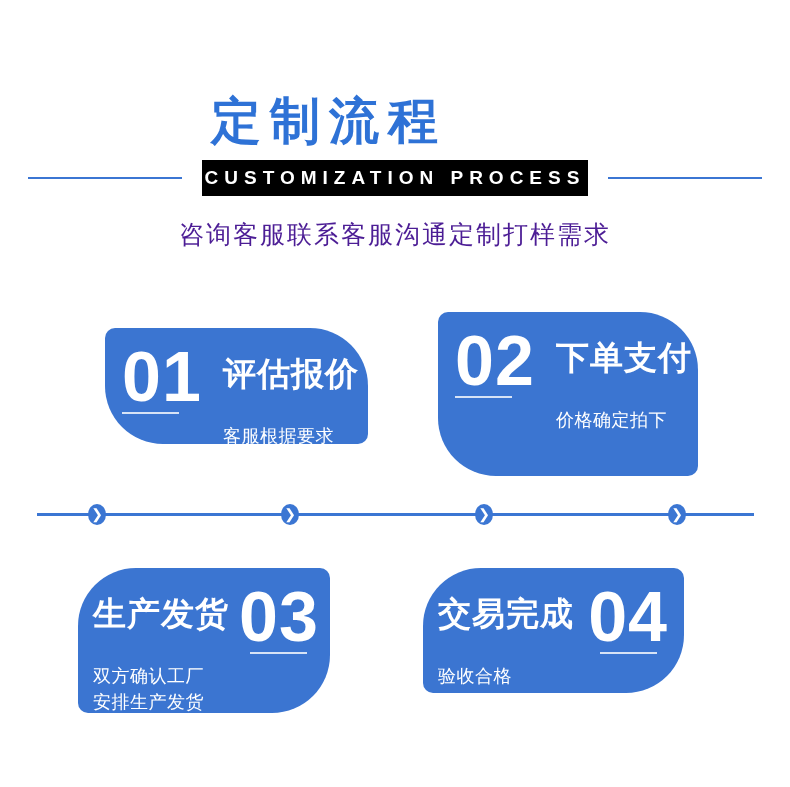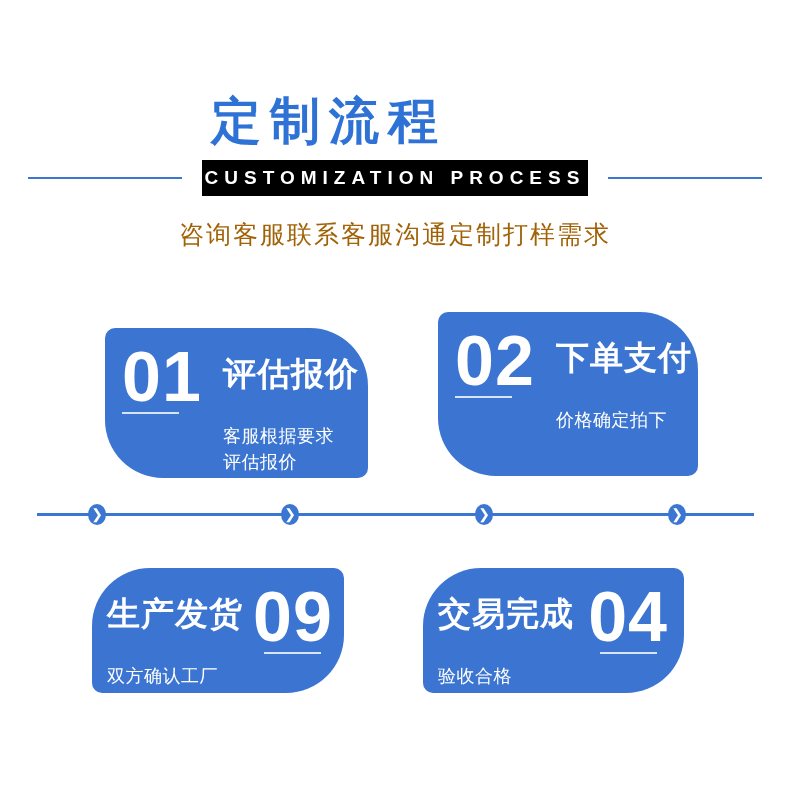--- a/index.html
+++ b/index.html
@@ -16,31 +16,31 @@
     position:absolute;top:160px;left:50%;transform:translateX(-50%);
     width:386px;height:36px;background:#000000;color:#ffffff;
     display:flex;align-items:center;justify-content:center;
     font-size:19px;font-weight:600;letter-spacing:6px;white-space:nowrap;
   }
   .side-line{position:absolute;top:177px;width:154px;height:2px;background:#3b76d3;}
   .side-line.left{left:28px;}
   .side-line.right{right:28px;}
   .subtitle{
     position:absolute;top:218px;left:0;width:790px;text-align:center;
-    font-size:25px;color:#a16207;letter-spacing:2px;
+    font-size:25px;color:#4c1d95;letter-spacing:2px;
   }
   
   .card{
     position:absolute;background:#3b75d1;color:#ffffff;box-sizing:border-box;
   }
   .round-right{border-radius:10px 58px 10px 58px;}
   .round-left{border-radius:58px 10px 58px 10px;}
-  .card-1{left:105px;top:328px;width:263px;height:150px;}
+  .card-1{left:105px;top:328px;width:263px;height:116px;}
   .card-2{left:438px;top:312px;width:260px;height:164px;}
-  .card-3{left:92px;top:568px;width:252px;height:125px;}
+  .card-3{left:78px;top:568px;width:252px;height:145px;}
   .card-4{left:423px;top:568px;width:261px;height:125px;}
   .card-inner{
     display:flex;align-items:flex-start;padding:20px 16px 0 17px;gap:21px;
     justify-content:flex-start;height:100%;box-sizing:border-box;
   }
   .card-inner.num-right{justify-content:space-between;gap:10px;padding-left:15px;}
   .num-block{display:flex;flex-direction:column;align-items:flex-start;flex:0 0 auto;}
   .num-right .num-block{align-items:center;}
   .step-num{font-size:70px;line-height:58px;font-weight:bold;letter-spacing:1px;}
   .num-underline{width:57px;height:2px;background:rgba(255,255,255,0.8);margin-top:6px;}
@@ -110,21 +110,21 @@
 <div class="card card-3 round-left">
   <div class="card-inner num-right">
     <div class="text-block">
       <div class="card-title">生产发货</div>
       <div class="card-desc">
         <div>双方确认工厂</div>
         <div>安排生产发货</div>
       </div>
     </div>
     <div class="num-block">
-      <div class="step-num">09</div>
+      <div class="step-num">03</div>
       <div class="num-underline"></div>
     </div>
   </div>
 </div>
 
 <div class="card card-4 round-left">
   <div class="card-inner num-right">
     <div class="text-block">
       <div class="card-title">交易完成</div>
       <div class="card-desc">

